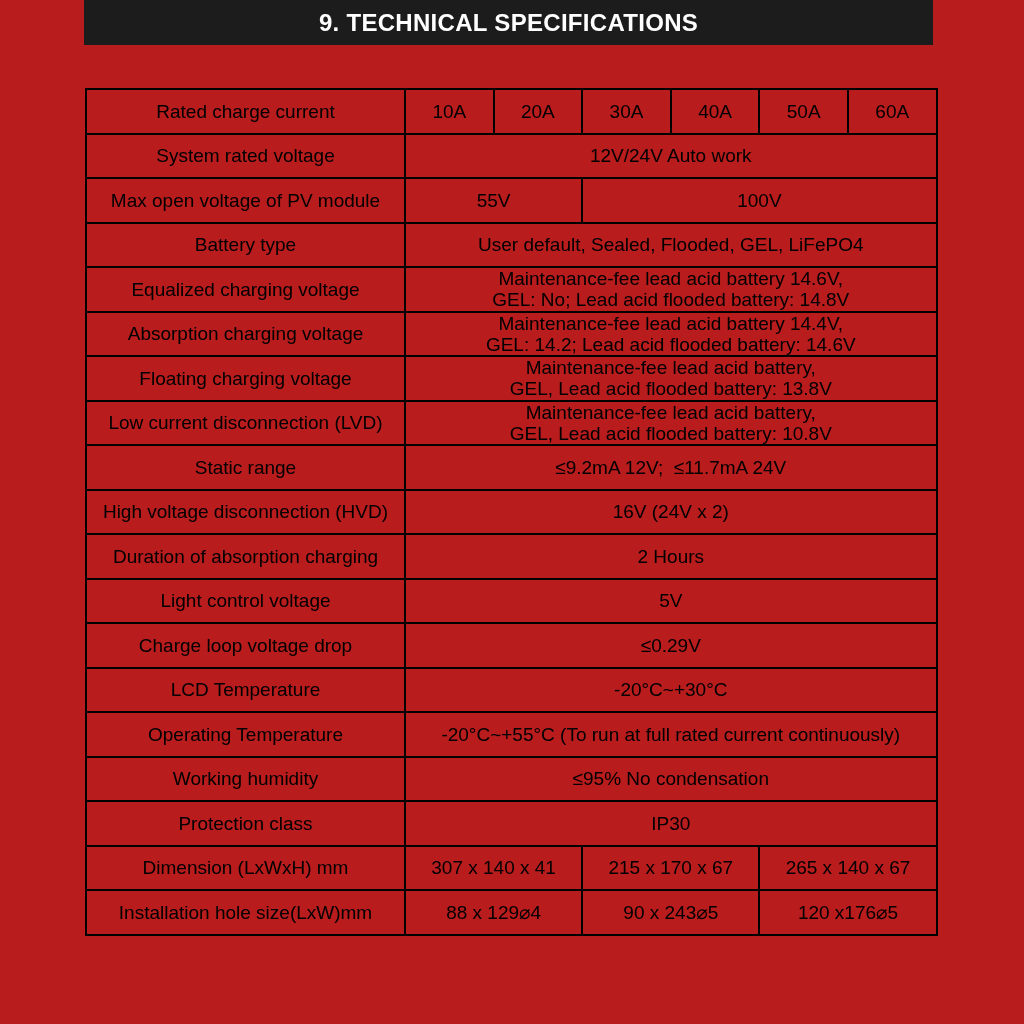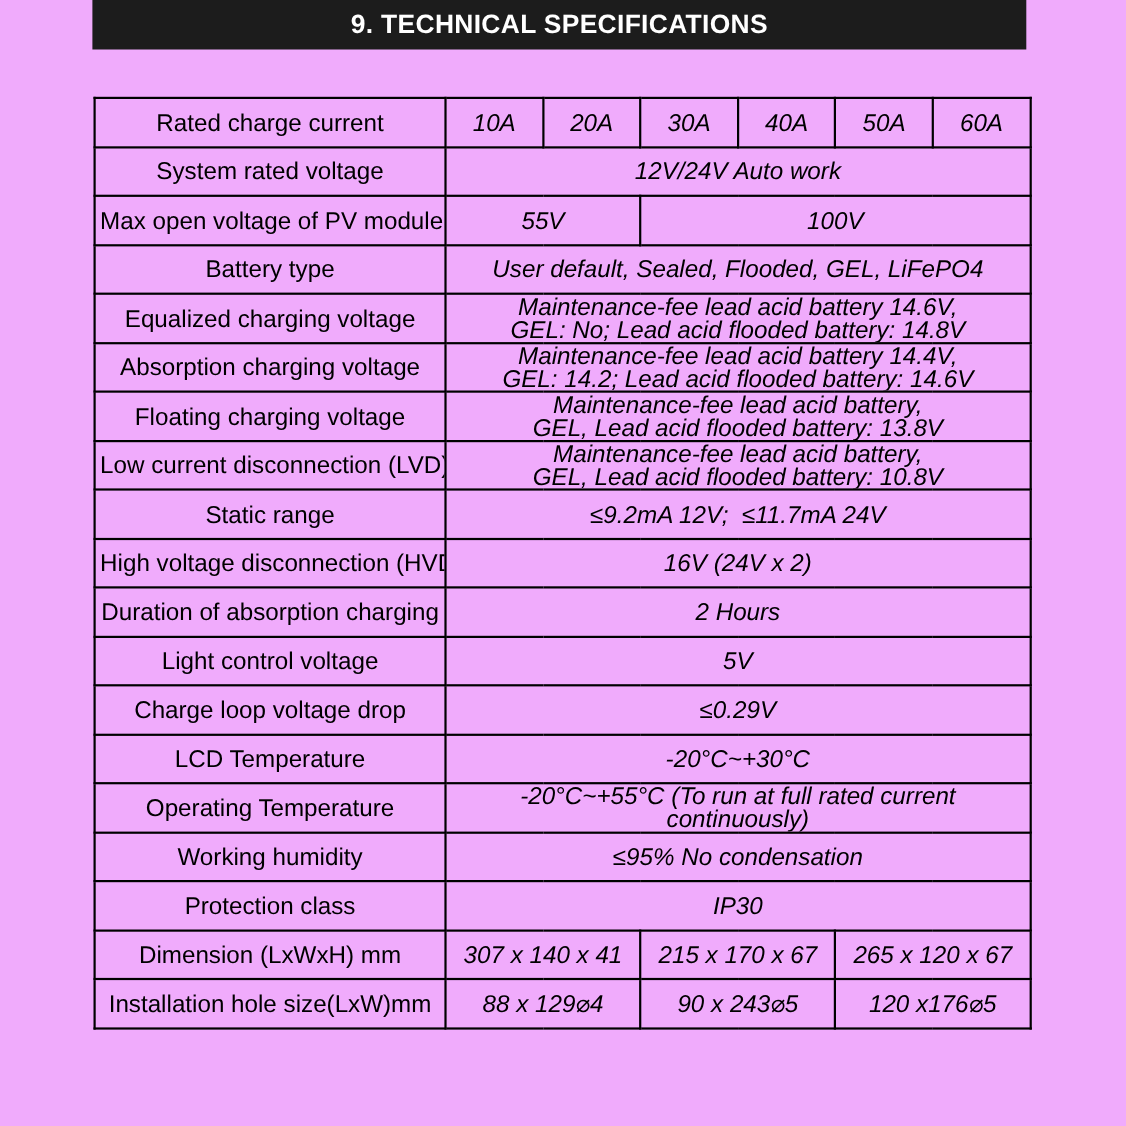--- a/index.html
+++ b/index.html
@@ -8,21 +8,21 @@
     background: #ffffff;
     width: 1024px;
     height: 1024px;
     font-family: "Liberation Sans", "DejaVu Sans", sans-serif;
     color: #000;
   }
   .page {
     position: relative;
     width: 1024px;
     height: 1024px;
-    background: #f0abfc;
+    background: #b91c1c;
     overflow: hidden;
   }
   .title-bar {
     position: absolute;
     left: 84px;
     top: 0;
     width: 849px;
     height: 45px;
     background: #1c1c1c;
     display: flex;
@@ -44,30 +44,29 @@
     width: 851px;
     border-collapse: collapse;
     table-layout: fixed;
   }
   table.spec-table td {
     border: 2px solid #000;
     height: 42.5px;
     padding: 0 4px;
     text-align: center;
     vertical-align: middle;
-    font-size: 22px;
+    font-size: 19px;
     line-height: 21px;
     overflow: hidden;
   }
   td.label-cell {
     white-space: nowrap;
   }
   td.value-cell {
     white-space: pre-wrap;
-    font-style: italic;
   }
 </style>
 </head>
 <body>
 
 <div class="page">
 
   <header class="title-bar">
     <h1>9. TECHNICAL SPECIFICATIONS</h1>
   </header>
@@ -158,21 +157,21 @@
           <td class="value-cell" colspan="6">≤95% No condensation</td>
         </tr>
         <tr>
           <td class="label-cell">Protection class</td>
           <td class="value-cell" colspan="6">IP30</td>
         </tr>
         <tr>
           <td class="label-cell">Dimension (LxWxH) mm</td>
           <td class="value-cell" colspan="2">307 x 140 x 41</td>
           <td class="value-cell" colspan="2">215 x 170 x 67</td>
-          <td class="value-cell" colspan="2">265 x 120 x 67</td>
+          <td class="value-cell" colspan="2">265 x 140 x 67</td>
         </tr>
         <tr>
           <td class="label-cell">Installation hole size(LxW)mm</td>
           <td class="value-cell" colspan="2">88 x 129⌀4</td>
           <td class="value-cell" colspan="2">90 x 243⌀5</td>
           <td class="value-cell" colspan="2">120 x176⌀5</td>
         </tr>
       </tbody>
   </table>
 

